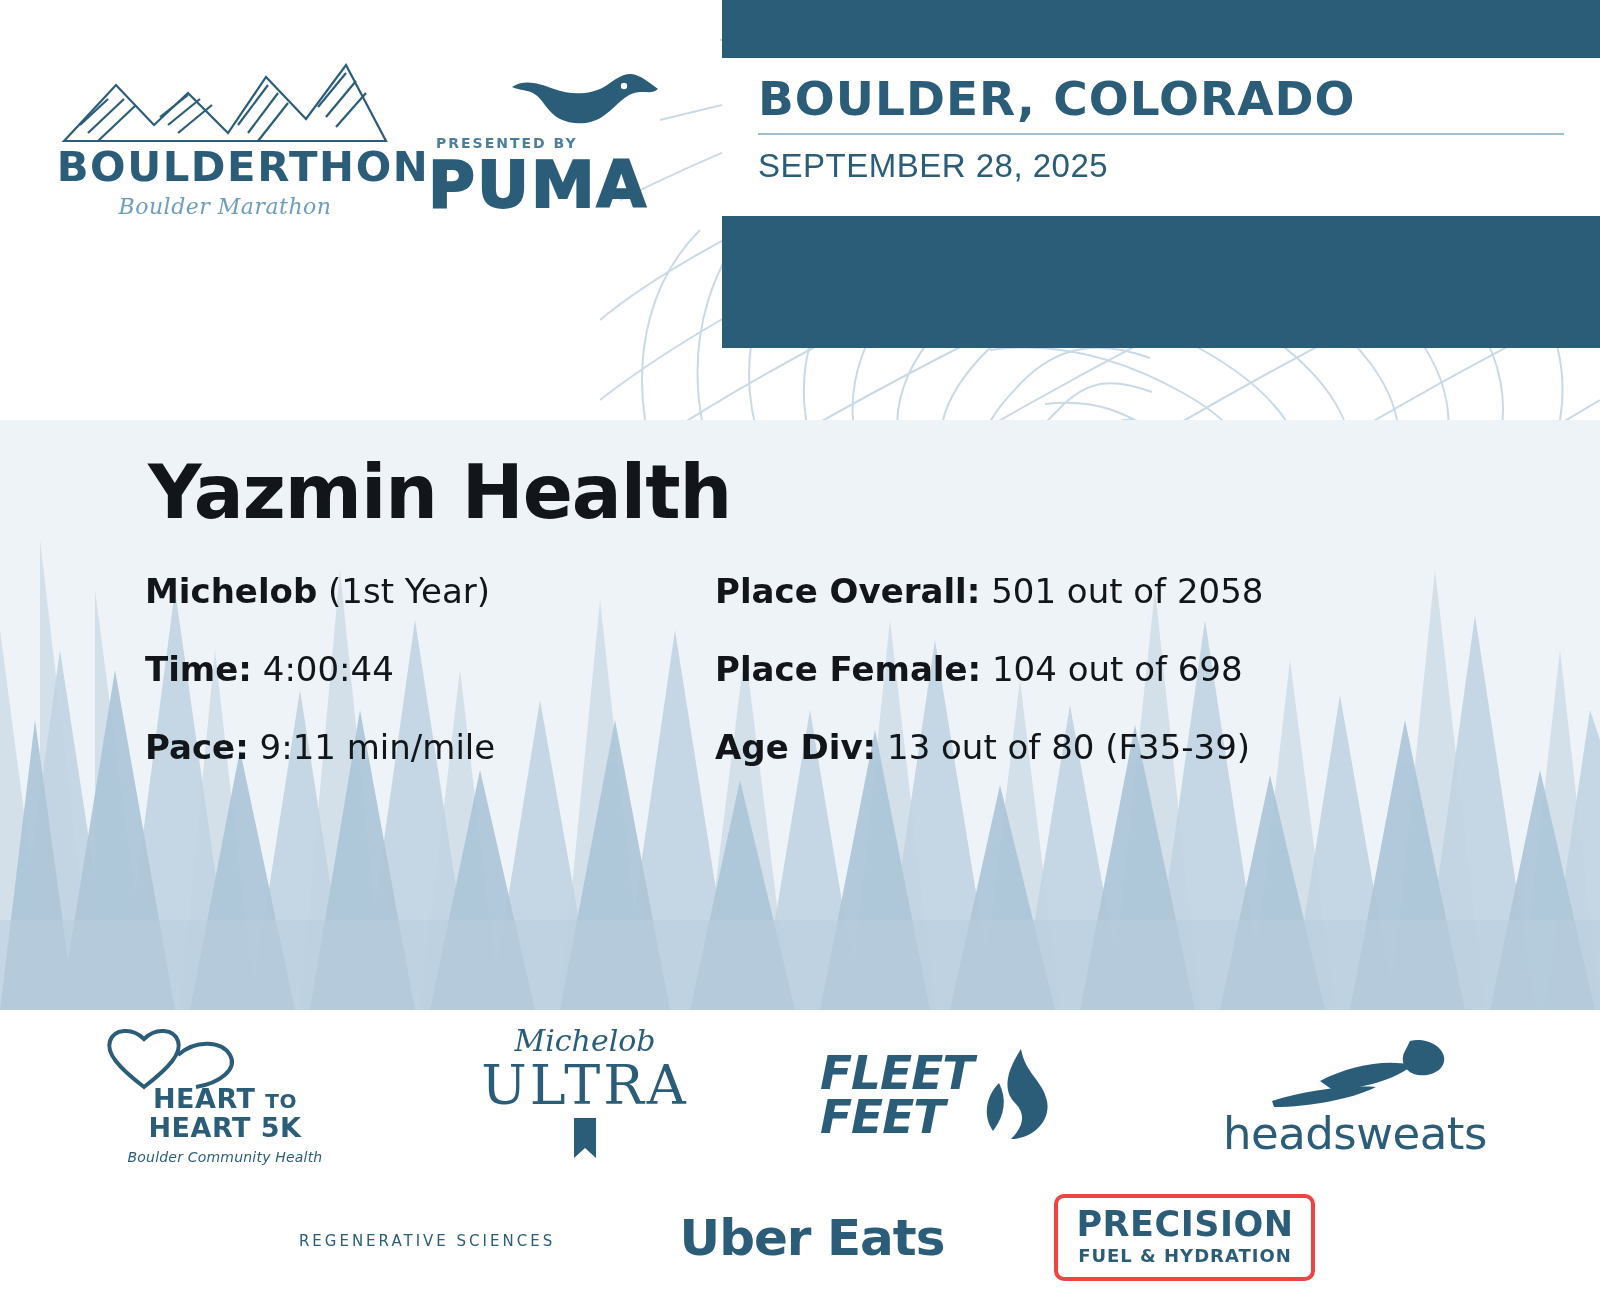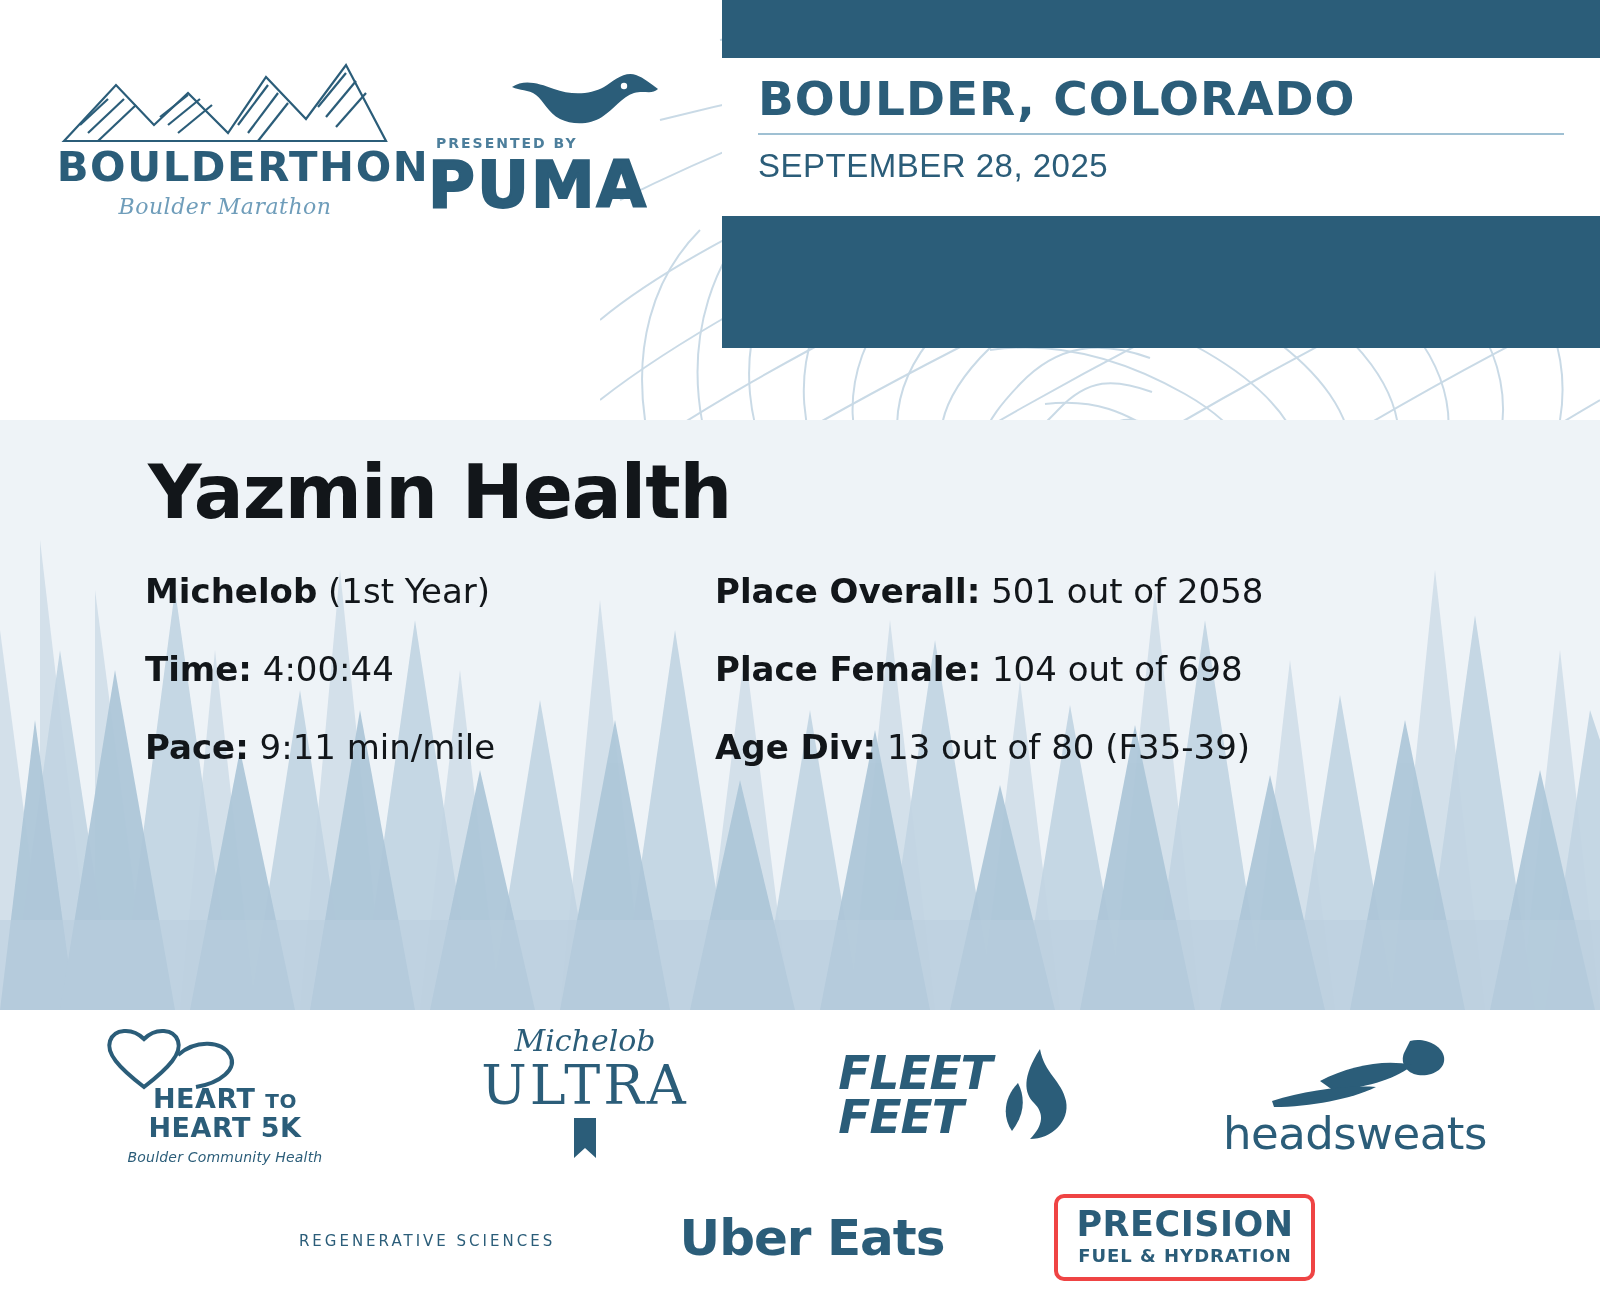--- a/index.html
+++ b/index.html
@@ -275,21 +275,20 @@
     color: #2b5d79;
     line-height: 1.05;
     margin-top: 2px;
   }
 
   
   .fleet {
     width: 270px;
     display: flex;
     align-items: center;
-    justify-content: center;
     gap: 8px;
   }
   .fleet-words {
     font-family: "DejaVu Sans", sans-serif;
     font-weight: bold;
     font-style: italic;
     font-size: 47px;
     line-height: 0.93;
     color: #2b5d79;
     text-align: left;

